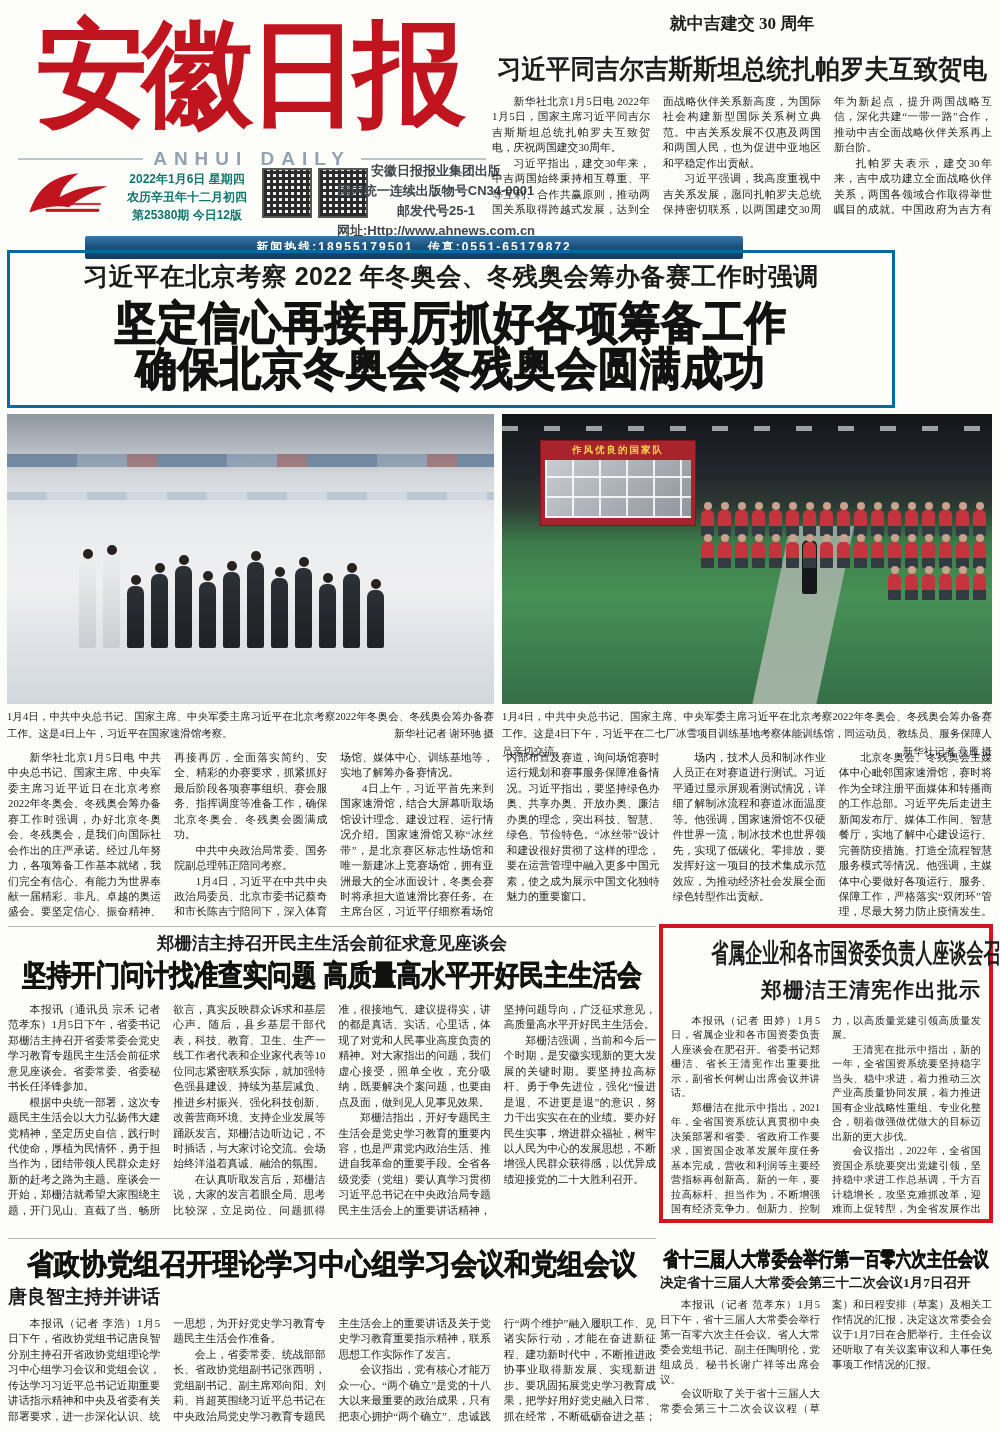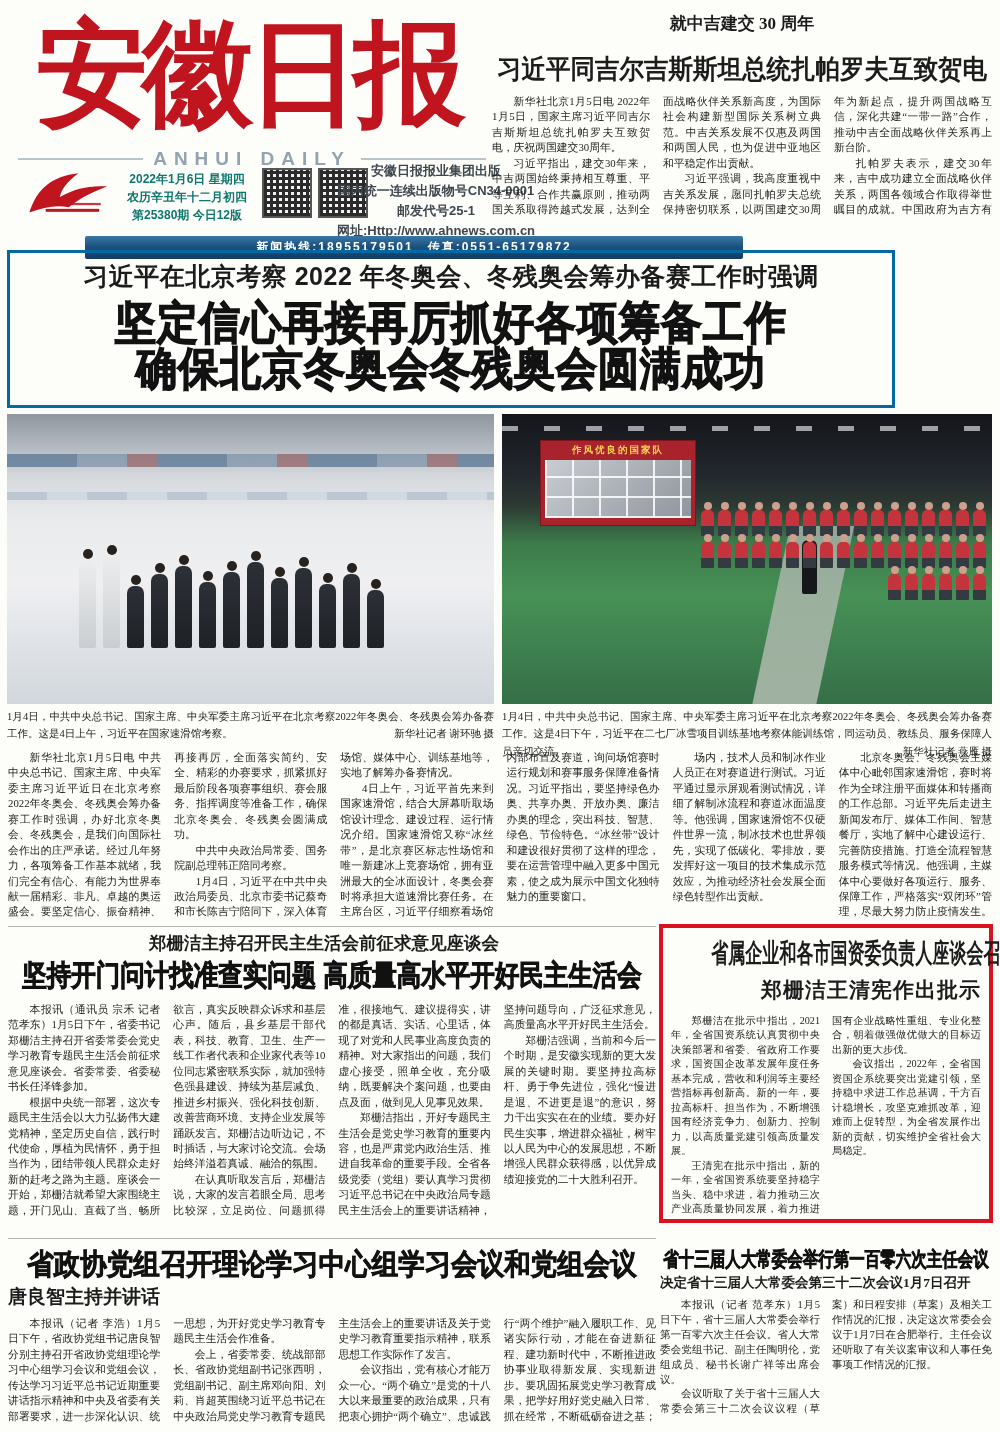--- a/index.html
+++ b/index.html
@@ -168,21 +168,21 @@
 
 .body-cols { text-align: justify; overflow: hidden; column-fill: auto; }
 .body-cols p { margin: 0; text-indent: 2em; }
 .lead-body {
   left: 8px; top: 750px; width: 984px; height: 172px;
   column-count: 6; column-gap: 13px; font-size: 10.8px; line-height: 1.43;
 }
 .section-rule { left: 8px; width: 648px; height: 1px; background: #b5b5b5; }
 
 
-.mid-kicker { left: 0; top: 931px; width: 648px; text-align: center; font-weight: bold; font-size: 17.5px; }
+.mid-kicker { left: 8px; top: 931px; width: 648px; text-align: center; font-weight: bold; font-size: 17.5px; }
 .mid-headline {
   left: 8px; top: 956px; width: 648px; text-align: center;
   font-family: "Liberation Sans", sans-serif; font-weight: bold;
   font-size: 24.5px; white-space: nowrap; transform: scaleY(1.18); transform-origin: top;
   -webkit-text-stroke: 0.7px #111;
 }
 .mid-body {
   left: 8px; top: 1002px; width: 648px; height: 229px;
   column-count: 4; column-gap: 13px; font-size: 10.8px; line-height: 1.43;
 }
@@ -376,20 +376,21 @@
       <p>根据中央统一部署，这次专题民主生活会以大力弘扬伟大建党精神，坚定历史自信，践行时代使命，厚植为民情怀，勇于担当作为，团结带领人民群众走好新的赶考之路为主题。座谈会一开始，郑栅洁就希望大家围绕主题，开门见山、直截了当、畅所欲言，真实反映群众诉求和基层心声。随后，县乡基层干部代表，科技、教育、卫生、生产一线工作者代表和企业家代表等10位同志紧密联系实际，就加强特色强县建设、持续为基层减负、推进乡村振兴、强化科技创新、改善营商环境、支持企业发展等踊跃发言。郑栅洁边听边记，不时插话，与大家讨论交流。会场始终洋溢着真诚、融洽的氛围。</p>
       <p>在认真听取发言后，郑栅洁说，大家的发言着眼全局、思考比较深，立足岗位、问题抓得准，很接地气、建议提得实，讲的都是真话、实话、心里话，体现了对党和人民事业高度负责的精神。对大家指出的问题，我们虚心接受，照单全收，充分吸纳，既要解决个案问题，也要由点及面，做到见人见事见效果。</p>
       <p>郑栅洁指出，开好专题民主生活会是党史学习教育的重要内容，也是严肃党内政治生活、推进自我革命的重要手段。全省各级党委（党组）要认真学习贯彻习近平总书记在中央政治局专题民主生活会上的重要讲话精神，坚持问题导向，广泛征求意见，高质量高水平开好民主生活会。</p>
       <p>郑栅洁强调，当前和今后一个时期，是安徽实现新的更大发展的关键时期。要坚持拉高标杆、勇于争先进位，强化“慢进是退、不进更是退”的意识，努力干出实实在在的业绩。要办好民生实事，增进群众福祉，树牢以人民为中心的发展思想，不断增强人民群众获得感，以优异成绩迎接党的二十大胜利召开。</p>
     </div>
 
   <div class="abs soe-box">
     <div class="soe-headline">省属企业和各市国资委负责人座谈会召开</div>
     <div class="soe-subhead">郑栅洁王清宪作出批示</div>
     <div class="soe-body body-cols">
+        <p>本报讯（记者 田婷）1月5日，省属企业和各市国资委负责人座谈会在肥召开。省委书记郑栅洁、省长王清宪作出重要批示，副省长何树山出席会议并讲话。</p>
         <p>郑栅洁在批示中指出，2021年，全省国资系统认真贯彻中央决策部署和省委、省政府工作要求，国资国企改革发展年度任务基本完成，营收和利润等主要经营指标再创新高。新的一年，要拉高标杆、担当作为，不断增强国有经济竞争力、创新力、控制力，以高质量党建引领高质量发展。</p>
         <p>王清宪在批示中指出，新的一年，全省国资系统要坚持稳字当头、稳中求进，着力推动三次产业高质量协同发展，着力推进国有企业战略性重组、专业化整合，朝着做强做优做大的目标迈出新的更大步伐。</p>
         <p>会议指出，2022年，全省国资国企系统要突出党建引领，坚持稳中求进工作总基调，千方百计稳增长，攻坚克难抓改革，迎难而上促转型，为全省发展作出新的贡献，切实维护全省社会大局稳定。</p>
       </div>
   </div>
 
   <div class="abs section-rule" style="top:1238px"></div>
 
   <div class="abs cppcc-headline">省政协党组召开理论学习中心组学习会议和党组会议</div>
   <div class="abs cppcc-subhead">唐良智主持并讲话</div>

